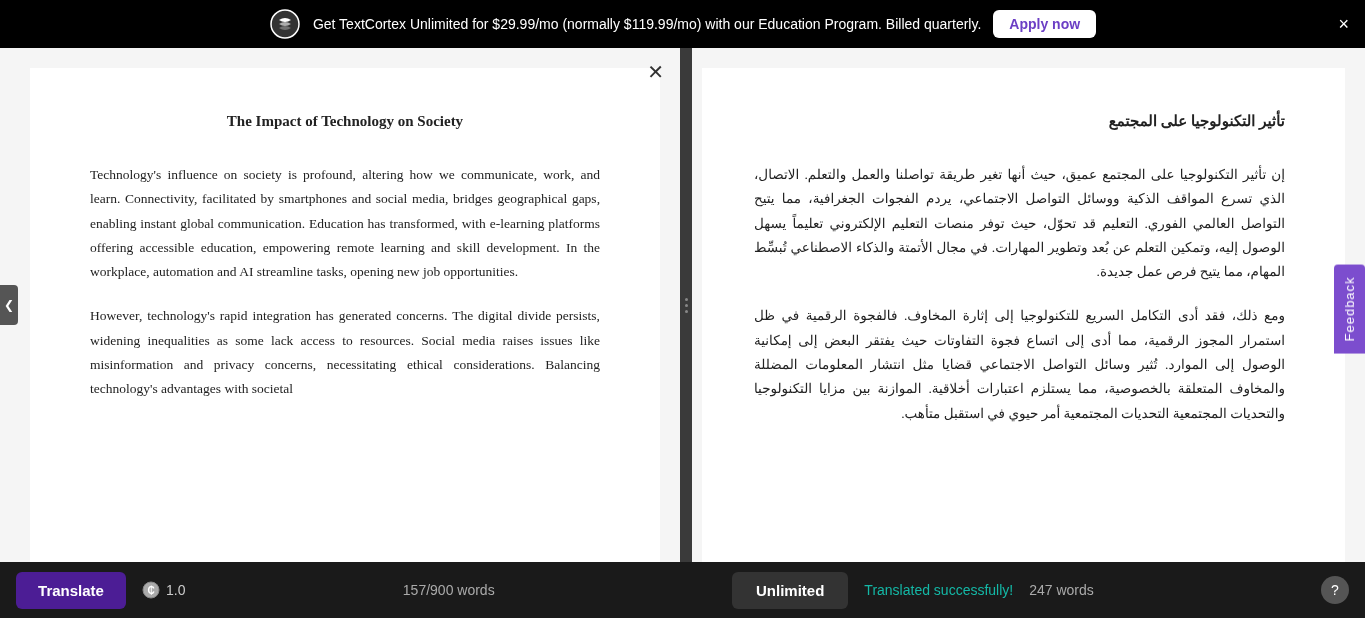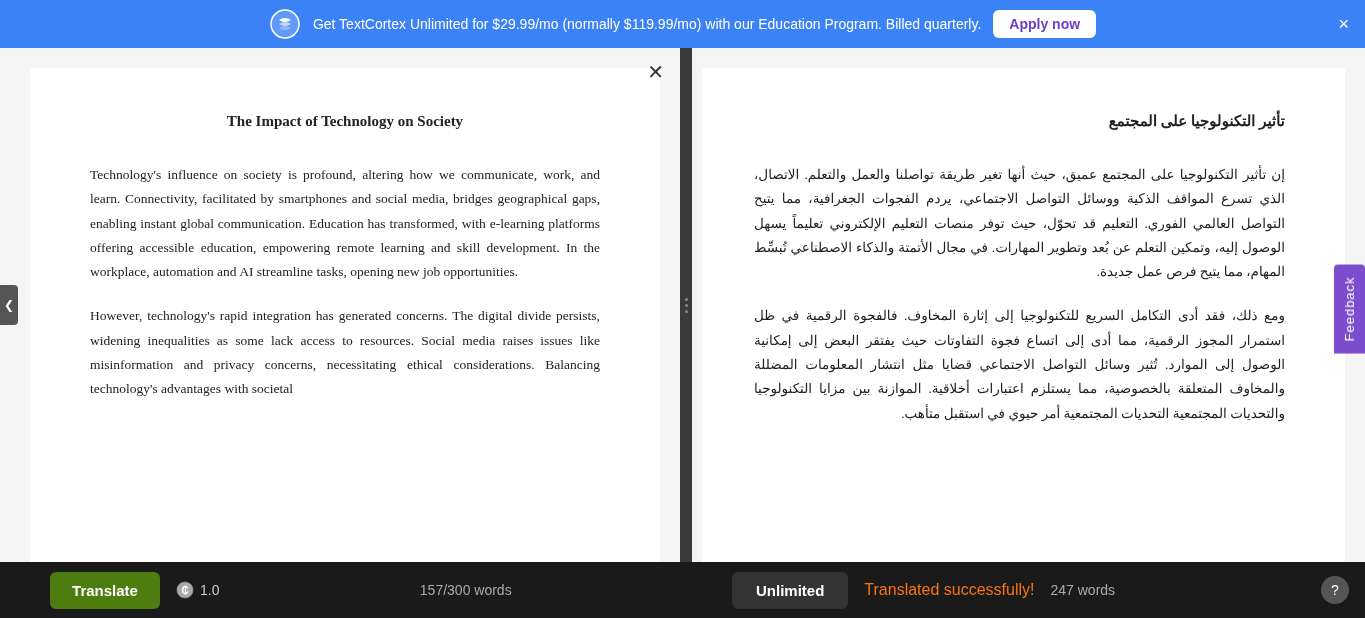--- a/index.html
+++ b/index.html
@@ -1,20 +1,20 @@
 <!DOCTYPE html>
 <html><head>
   <meta charset="utf-8">
   <style>
     * { box-sizing: border-box; margin: 0; padding: 0; }
     body { font-family: Arial, sans-serif; width: 1365px; height: 618px; overflow: hidden; background: #1a1a2e; }
 
     
     .top-banner {
-      background: #3b82f6;
+      background: #000000;
       color: white;
       display: flex;
       align-items: center;
       justify-content: center;
       gap: 12px;
       padding: 0 16px;
       height: 48px;
       position: relative;
     }
     .banner-logo {
@@ -194,30 +194,29 @@
     .bottom-bar {
       height: 56px;
       background: #1a1a1a;
       display: flex;
       align-items: center;
       padding: 0 16px;
       gap: 16px;
       position: relative;
     }
     .translate-btn {
-      background: #4d7c0f;
+      background: #4c1d95;
       color: white;
       border: none;
       border-radius: 6px;
       padding: 10px 20px;
       font-size: 15px;
       font-weight: 600;
       cursor: pointer;
       min-width: 110px;
-      margin-left: 34px;
     }
     .credits-info {
       display: flex;
       align-items: center;
       gap: 6px;
       color: #ccc;
       font-size: 14px;
     }
     .word-count-left {
       color: #aaa;
@@ -229,22 +228,22 @@
       background: #333;
       color: white;
       border: none;
       border-radius: 6px;
       padding: 10px 24px;
       font-size: 15px;
       font-weight: 600;
       cursor: pointer;
     }
     .success-text {
-      color: #f97316;
-      font-size: 16px;
+      color: #14b8a6;
+      font-size: 14px;
       font-weight: 500;
     }
     .word-count-right {
       color: #aaa;
       font-size: 14px;
     }
     .help-btn {
       background: #555;
       color: white;
       border: none;
@@ -326,21 +325,21 @@
   <div class="bottom-left">
     <button class="translate-btn">Translate</button>
     <div class="credits-info">
 
       <svg width="18" height="18" viewBox="0 0 18 18">
         <circle cx="9" cy="9" r="8" fill="#aaa" stroke="#888" stroke-width="1"></circle>
         <text x="9" y="13" text-anchor="middle" font-size="10" fill="white" font-weight="bold">₵</text>
       </svg>
       <span>1.0</span>
     </div>
-    <span class="word-count-left">157/300 words</span>
+    <span class="word-count-left">157/900 words</span>
   </div>
 
   <div class="bottom-right">
     <button class="download-btn">Unlimited</button>
     <span class="success-text">Translated successfully!</span>
     <span class="word-count-right">247 words</span>
     <button class="help-btn">?</button>
   </div>
 </div>
 

